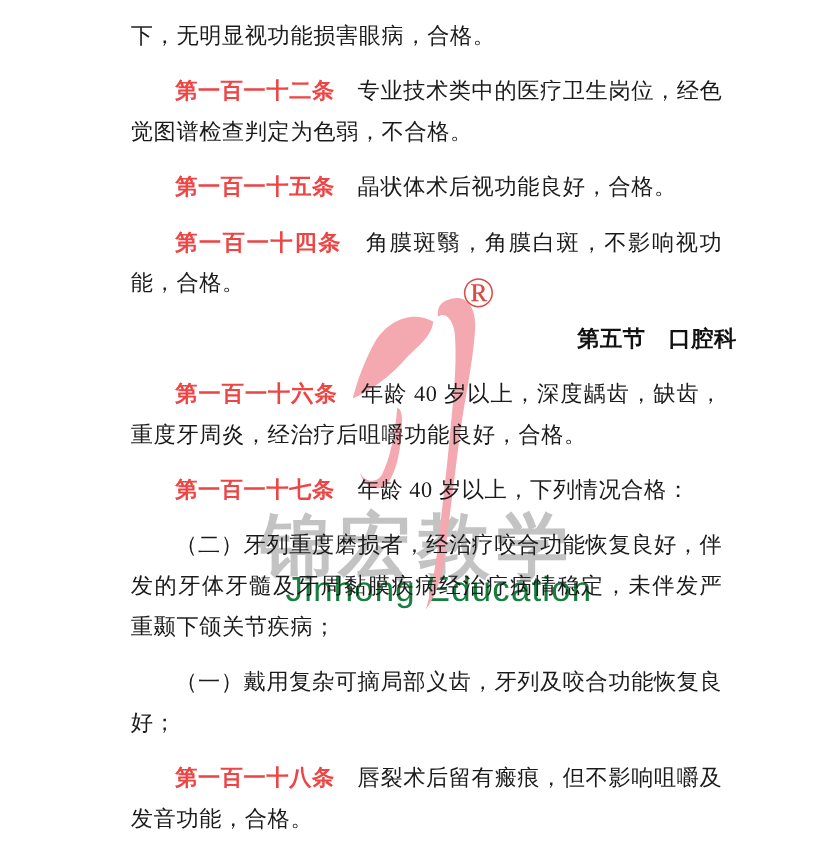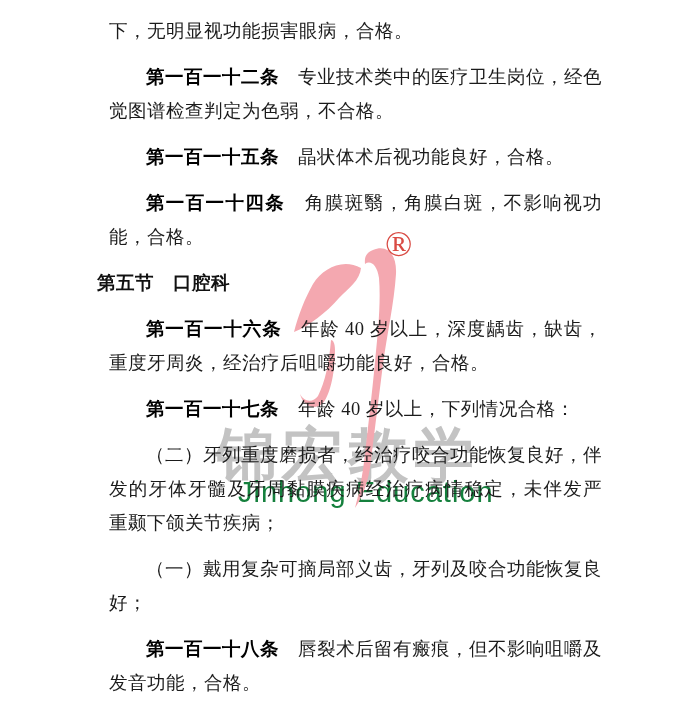--- a/index.html
+++ b/index.html
@@ -23,23 +23,23 @@
   .para {
     margin: 12px;
     font-size: 18.5px;
     letter-spacing: 0.5px;
     line-height: 34px;
     color: #1b1b1b;
     text-align: justify;
   }
   .para.article, .para.item { text-indent: 2em; }
   .para.continuation { text-indent: 0; }
-  .article-label { font-weight: bold; color: #000000; }
+  .article-label { font-weight: bold; color: #ef4444; }
   .para.heading {
-    text-align: left;
+    text-align: right;
     text-indent: 0;
     font-weight: bold;
     color: #111;
     margin: 12px 0 12px 0;
   }
   
   .wm-cn {
     position: absolute;
     left: 216px; top: 416px;
     z-index: 1;

